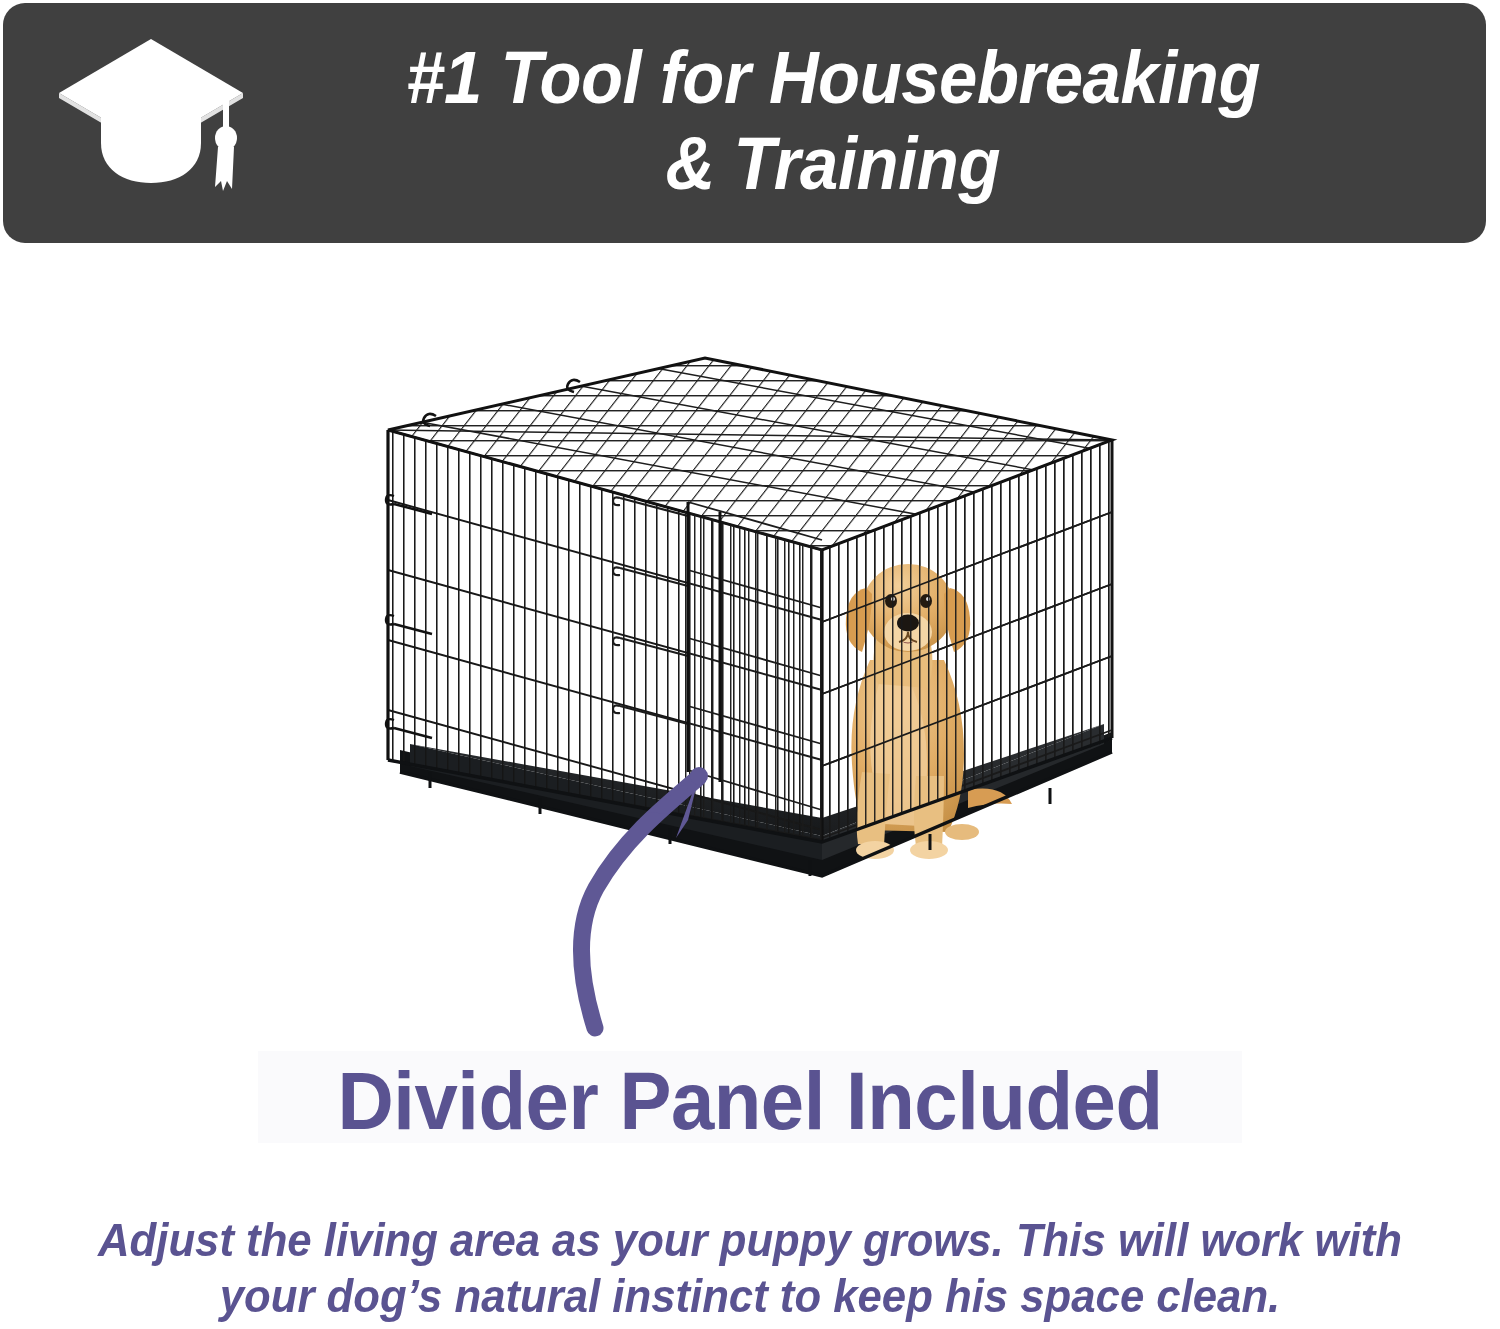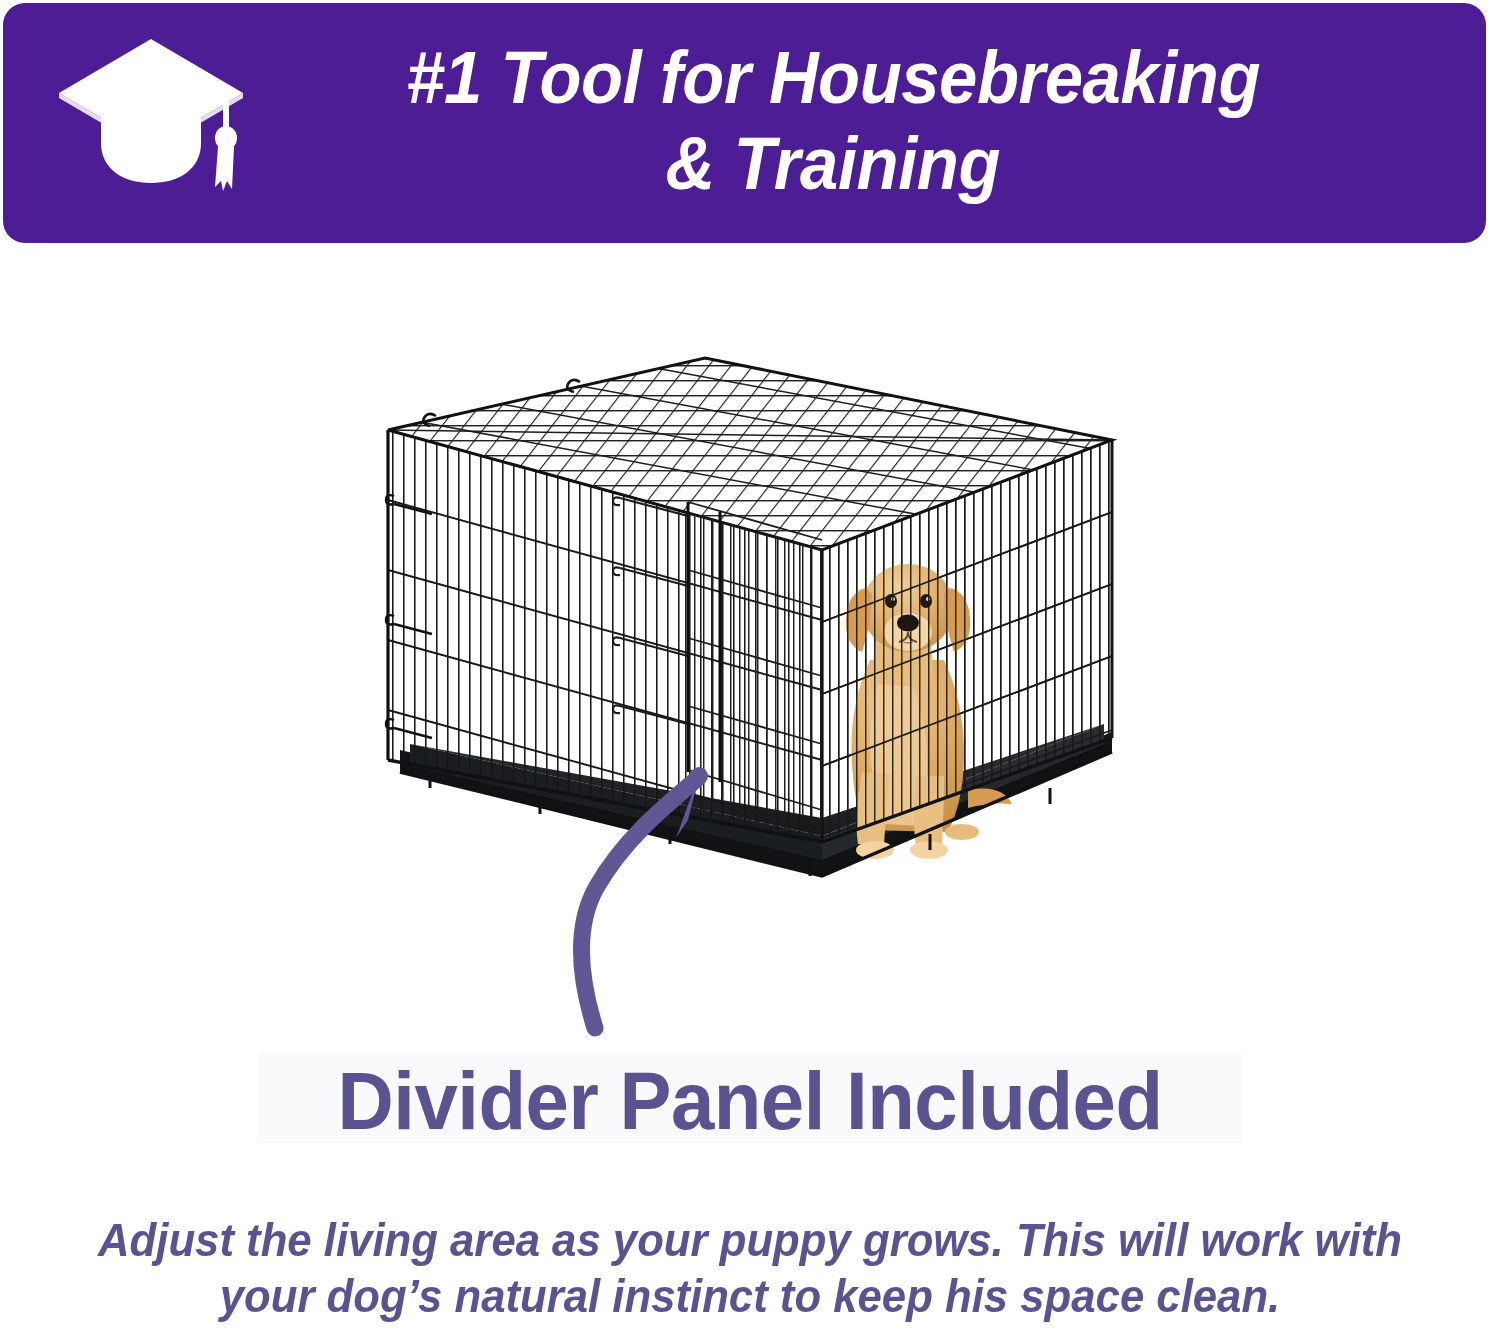--- a/index.html
+++ b/index.html
@@ -8,21 +8,21 @@
     background:#ffffff;
     font-family:"Liberation Sans", sans-serif;
     overflow:hidden;
   }
   .page { position:relative; width:1500px; height:1329px; background:#ffffff; }
 
   
   .banner {
     position:absolute; left:3px; top:3px;
     width:1483px; height:240px;
-    background:#4c1d95;
+    background:#404040;
     border-radius:22px;
     display:flex; align-items:center;
   }
   .cap-wrap {
     position:absolute; left:52px; top:28px;
     width:215px; height:185px;
   }
   .banner-text {
     position:absolute; left:265px; top:0; width:1130px; height:240px;
     display:flex; flex-direction:column; justify-content:center; align-items:center;

